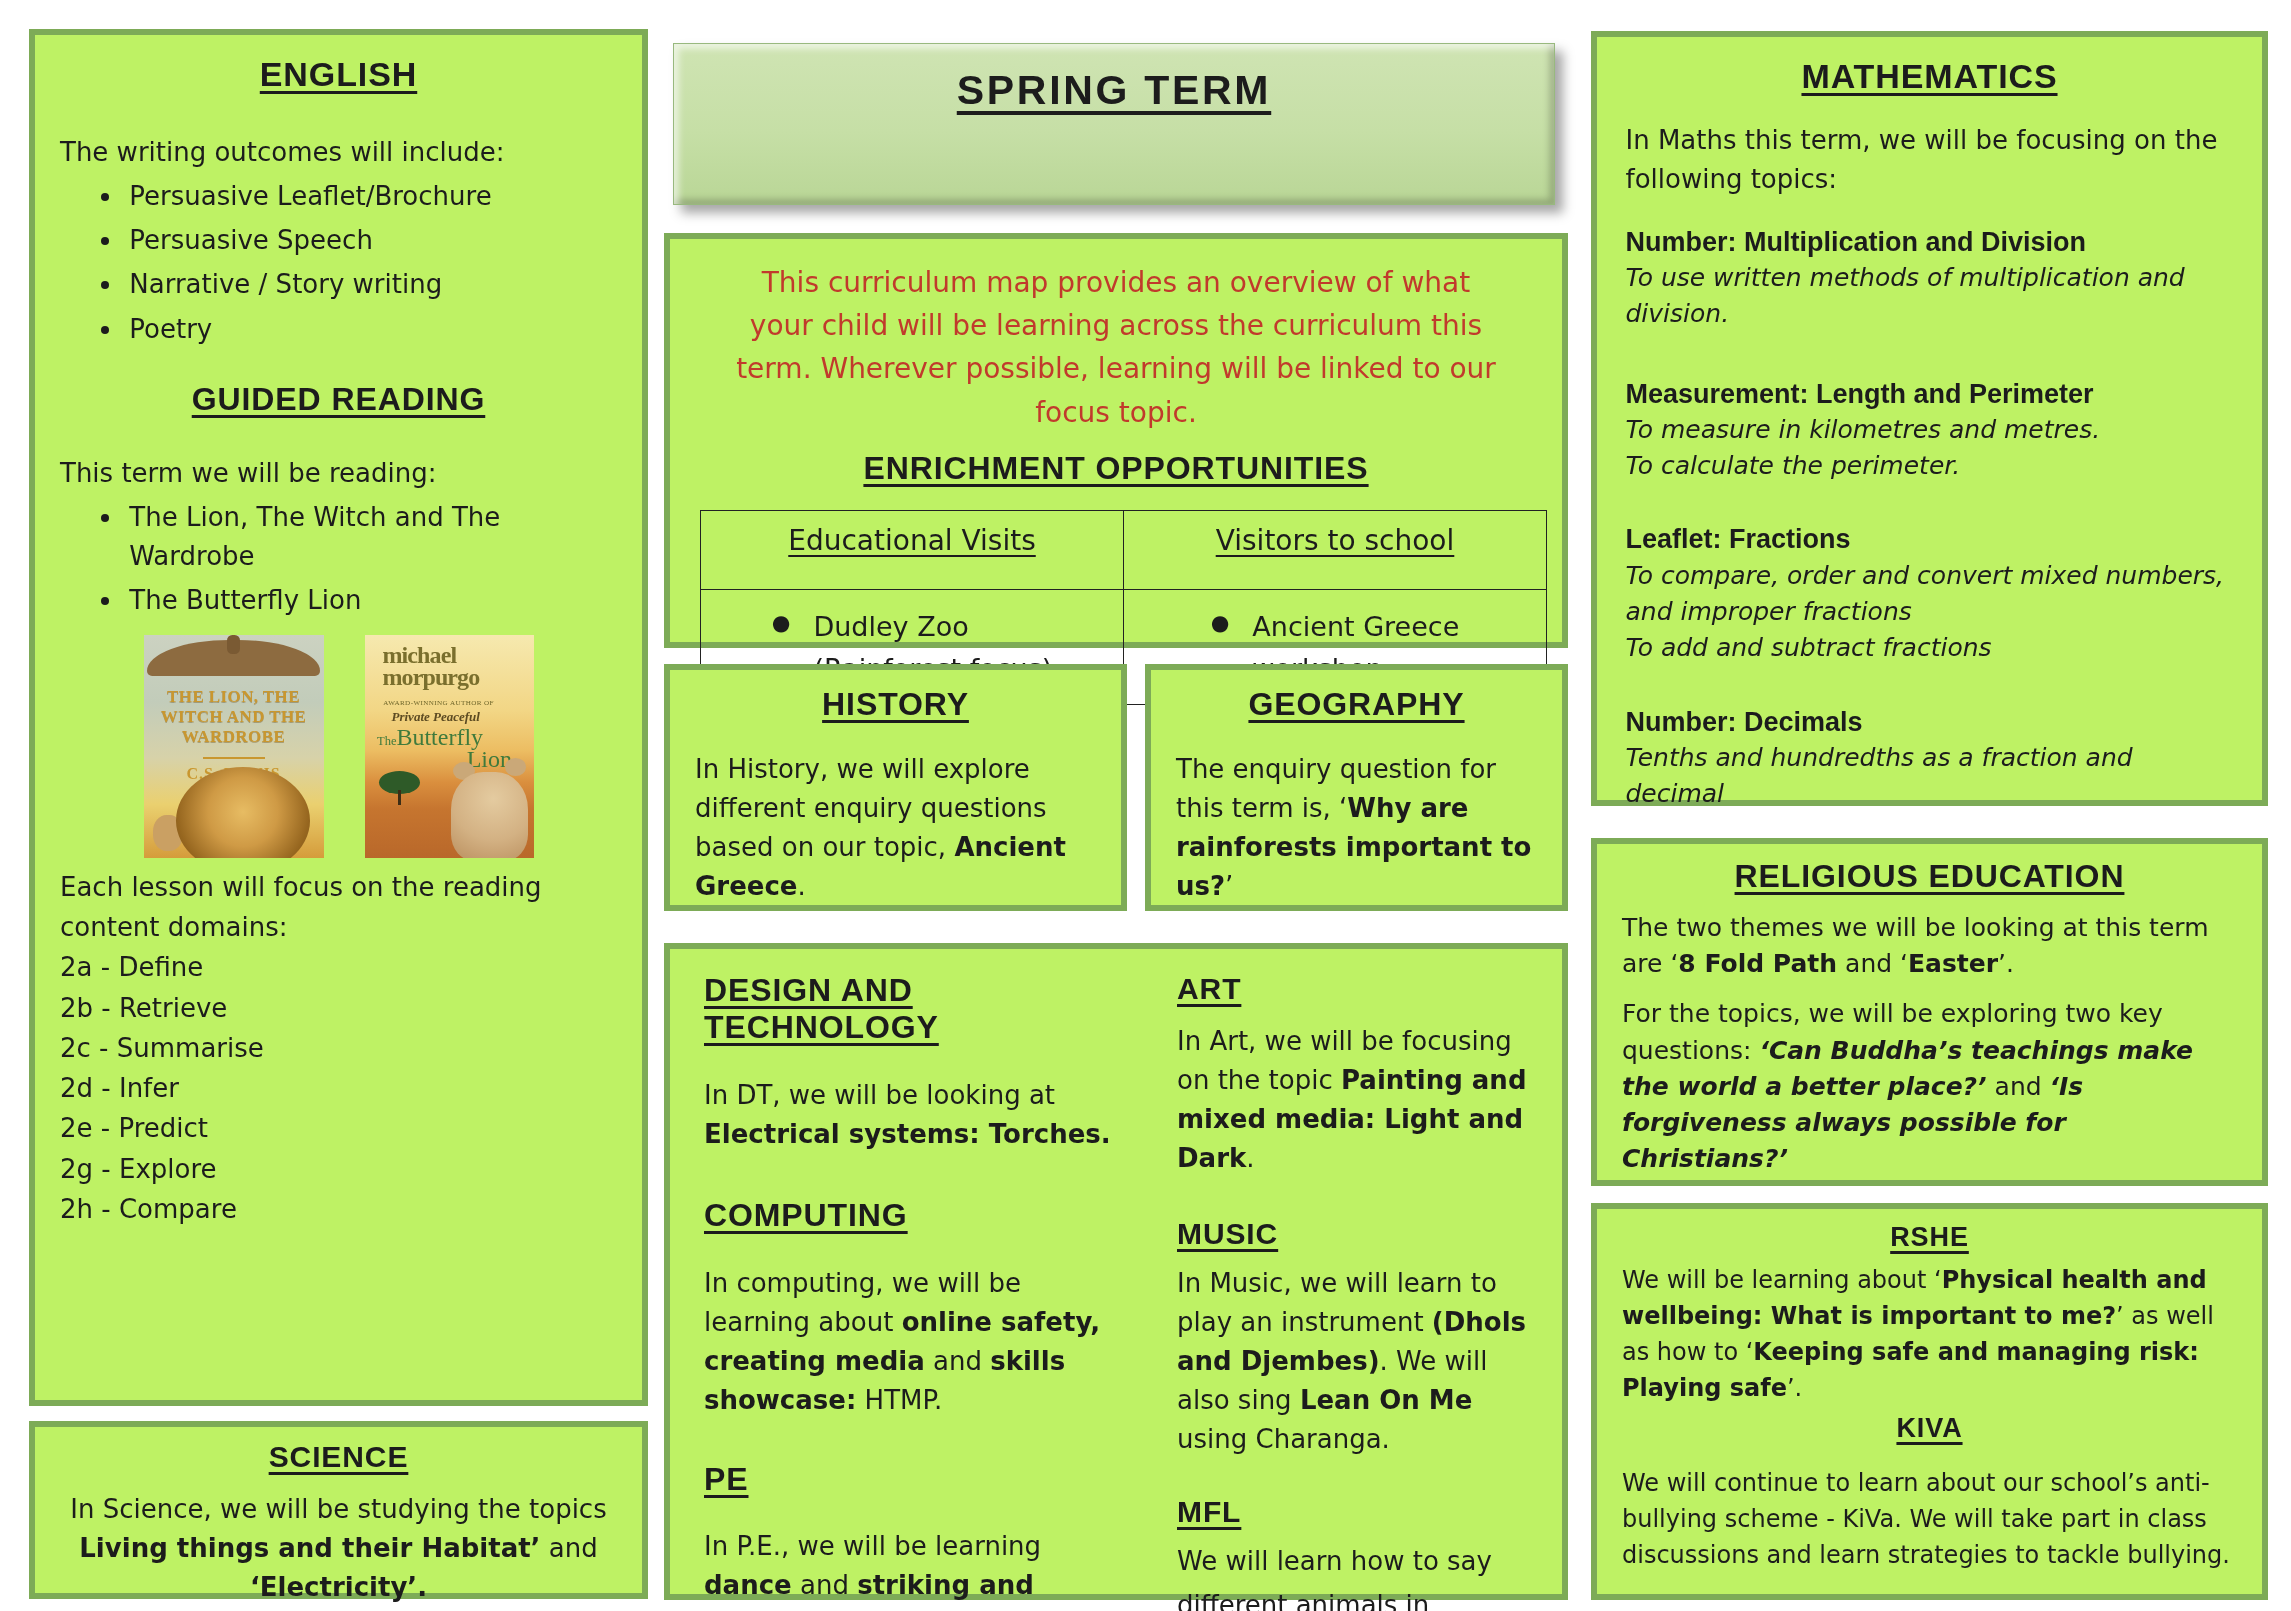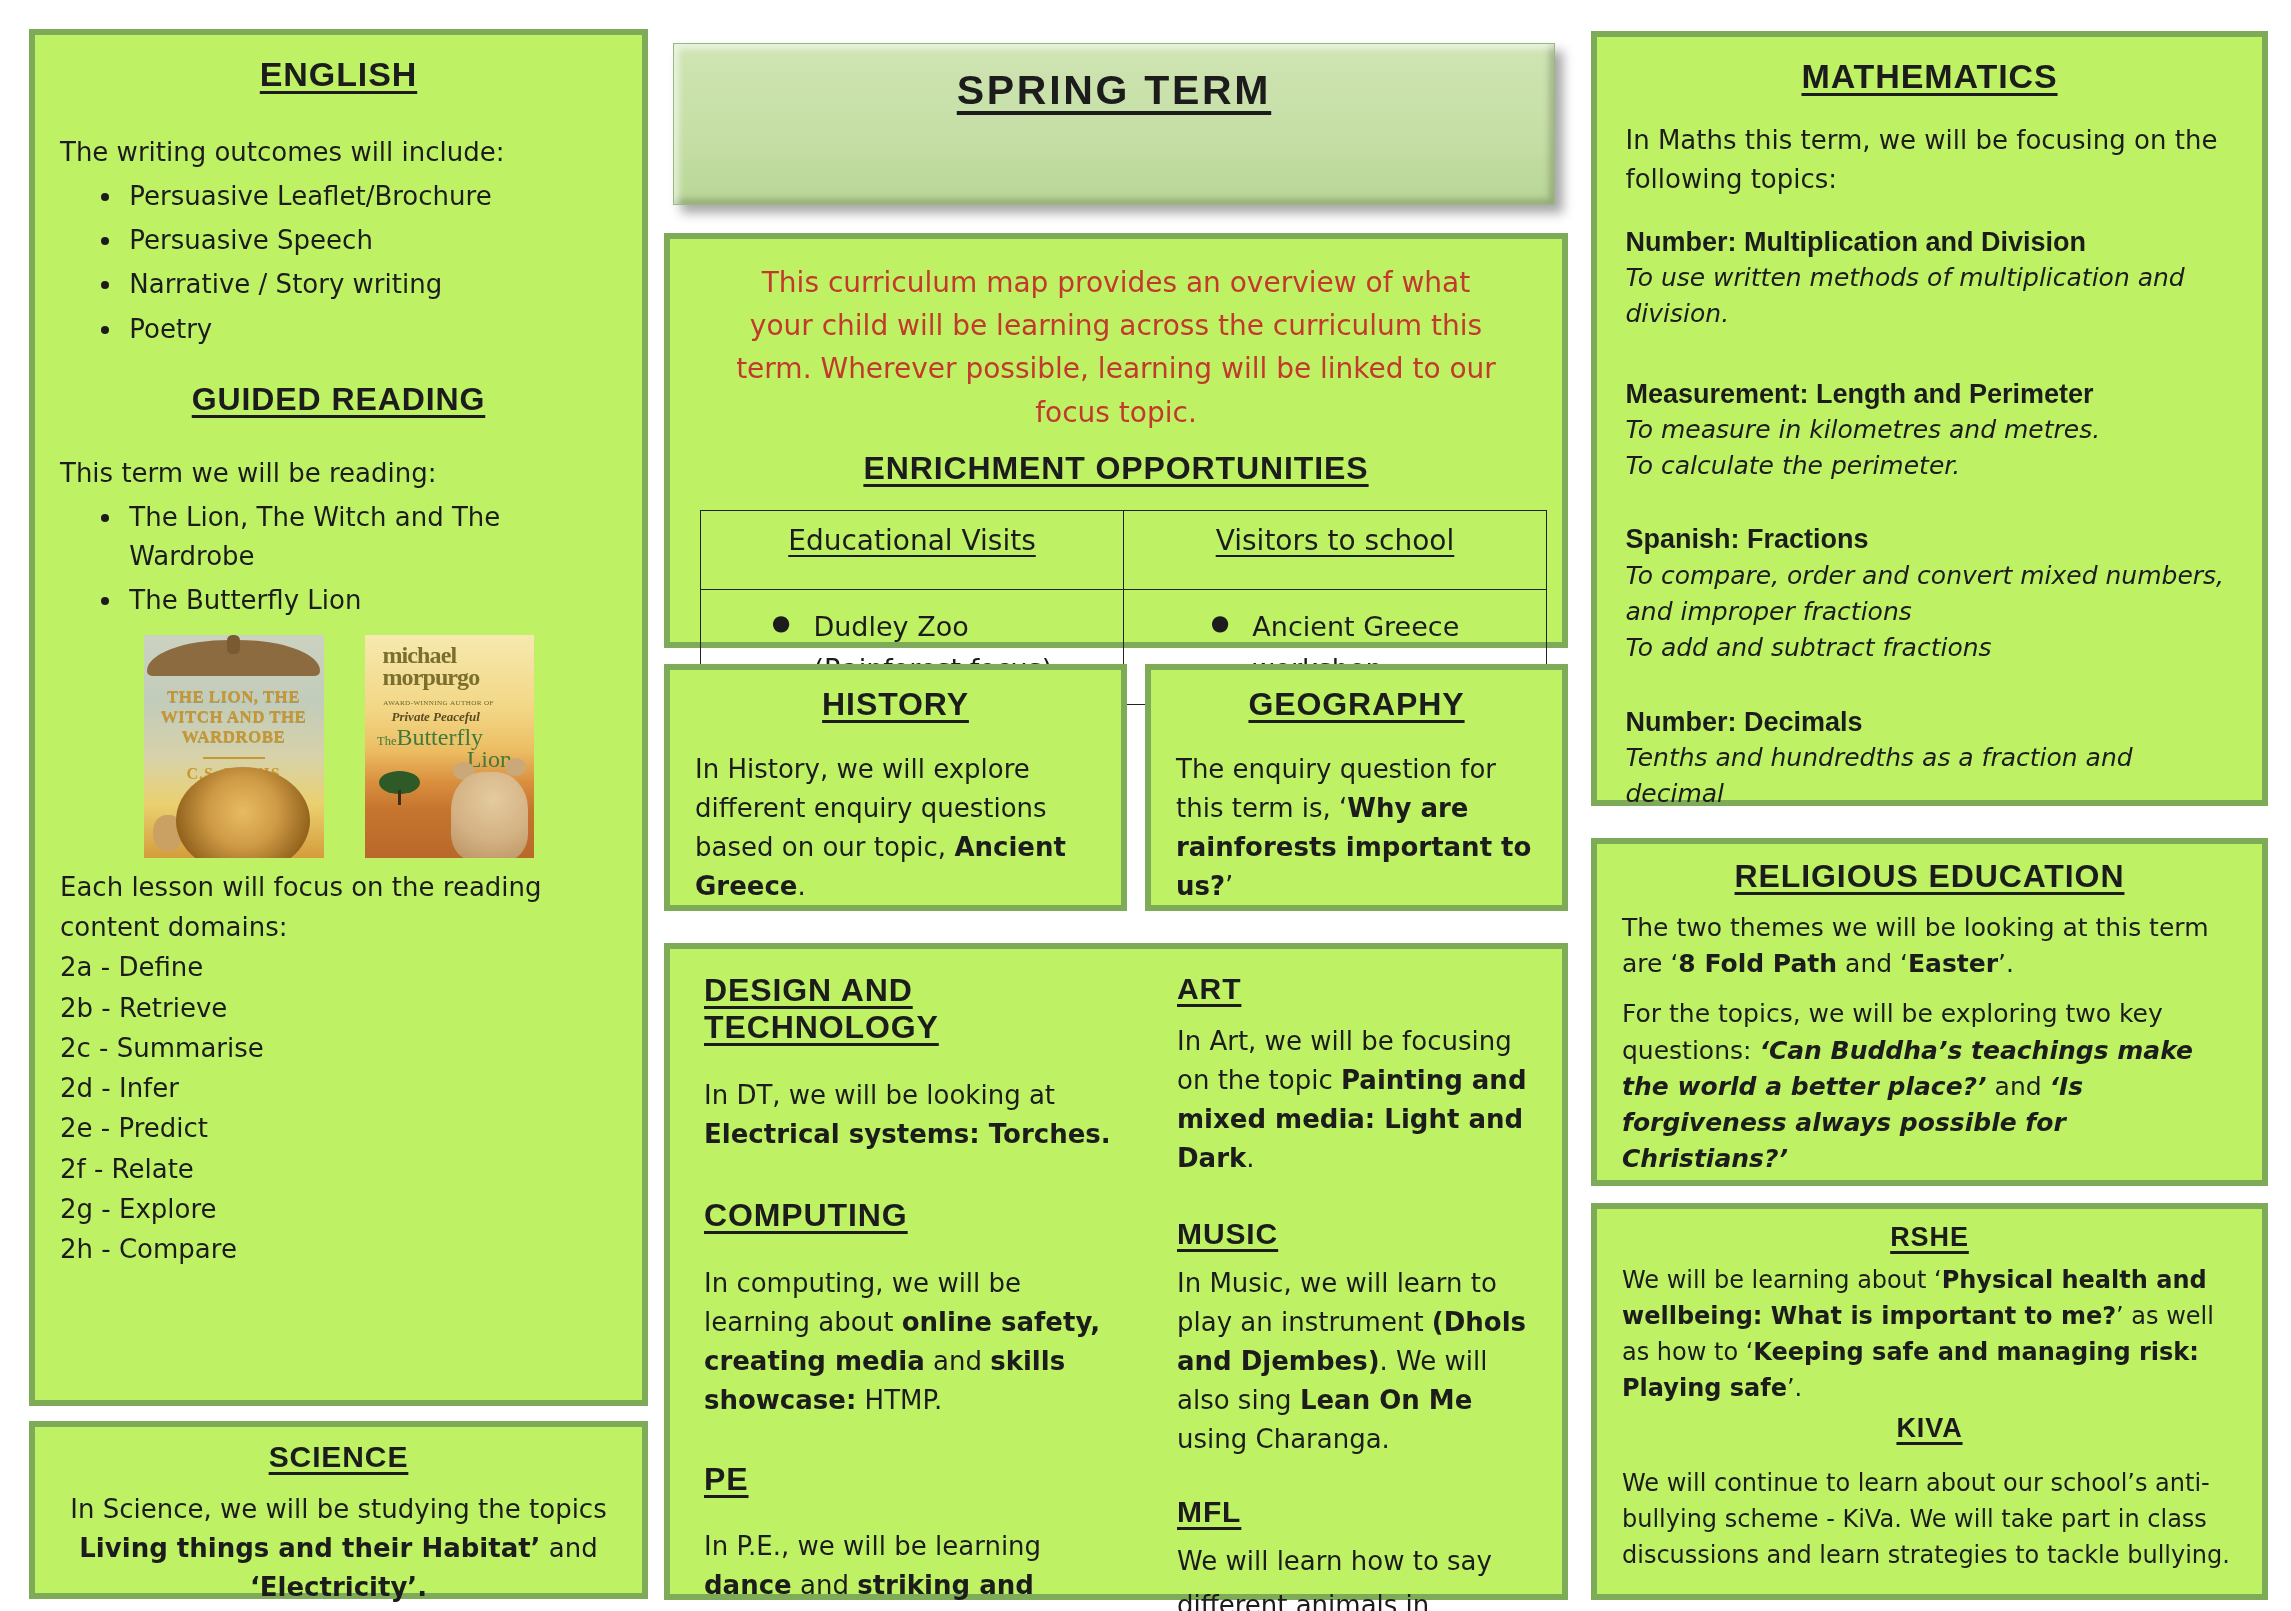--- a/index.html
+++ b/index.html
@@ -143,21 +143,20 @@
     </div>
   </div>
 
   <div class="hw domains" style="line-height:1.55;">
     <p>Each lesson will focus on the reading content domains:</p>
     <p>2a - Define</p>
     <p>2b - Retrieve</p>
     <p>2c - Summarise</p>
     <p>2d - Infer</p>
     <p>2e - Predict</p>
-    <p>2f - Relate</p>
     <p>2g - Explore</p>
     <p>2h - Compare</p>
   </div>
 </div>
 
 <div class="gbox" style="left:29px;top:1421px;width:619px;height:178px;padding:12.5px 27px;text-align:center;">
   <div class="hd" style="font-size:30px;">SCIENCE</div>
   <p class="hw" style="margin:16px 0 0 0;"><span>In Science, we will be studying the topics </span><b>Living things and their Habitat’</b><span> and </span><b>‘Electricity’.</b></p>
 </div>
 
@@ -229,21 +228,21 @@
   <div style="margin-top:25px;">
     <div class="mt-topic-title">Number: Multiplication and Division</div>
     <div class="mt-obj">To use written methods of multiplication and division.</div>
   </div>
   <div style="margin-top:43px;">
     <div class="mt-topic-title">Measurement: Length and Perimeter</div>
     <div class="mt-obj">To measure in kilometres and metres.</div>
     <div class="mt-obj">To calculate the perimeter.</div>
   </div>
   <div style="margin-top:37px;">
-    <div class="mt-topic-title">Spanish: Fractions</div>
+    <div class="mt-topic-title">Leaflet: Fractions</div>
     <div class="mt-obj">To compare, order and convert mixed numbers, and improper fractions</div>
     <div class="mt-obj">To add and subtract fractions</div>
   </div>
   <div style="margin-top:37px;">
     <div class="mt-topic-title">Number: Decimals</div>
     <div class="mt-obj">Tenths and hundredths as a fraction and decimal</div>
   </div>
 </div>
 
 <div class="gbox" style="left:1591px;top:838px;width:677px;height:348px;padding:14.3px 25px;">

